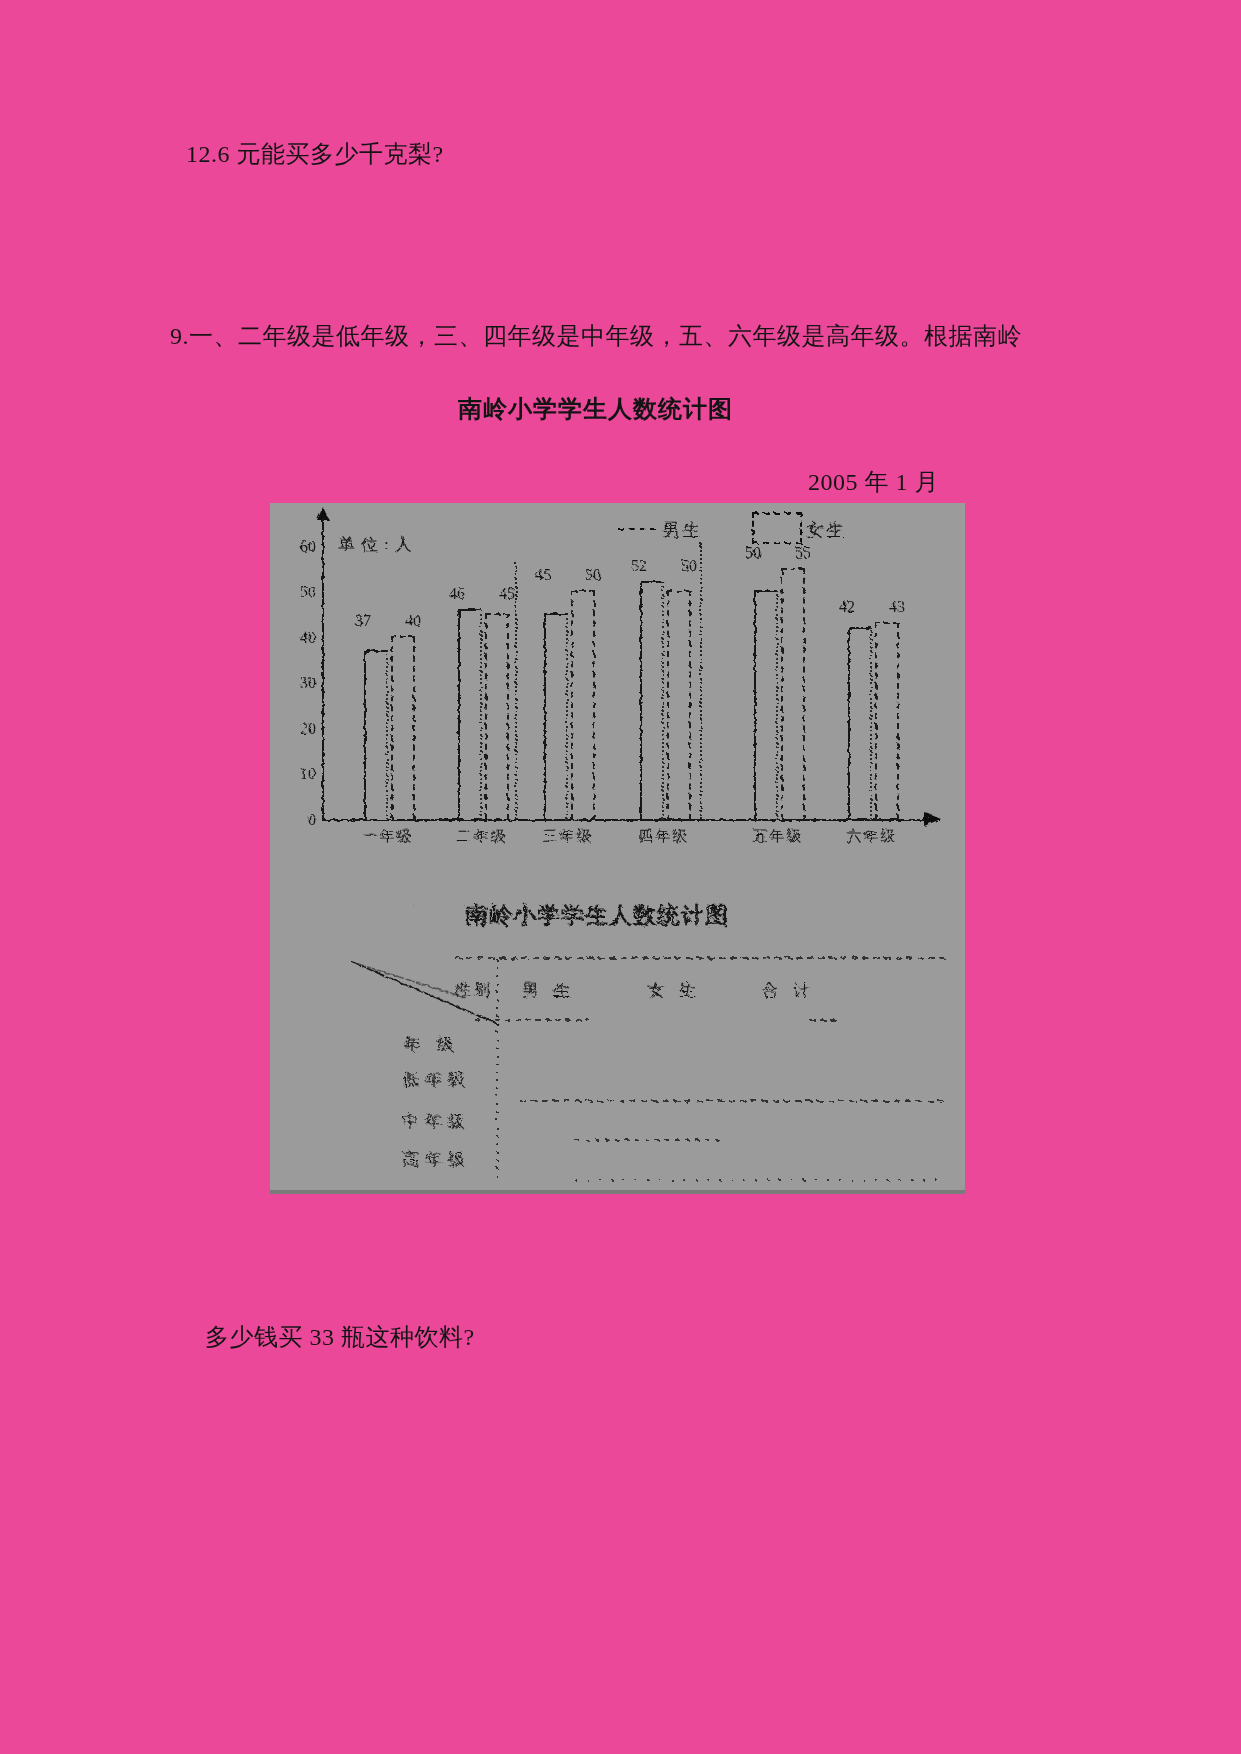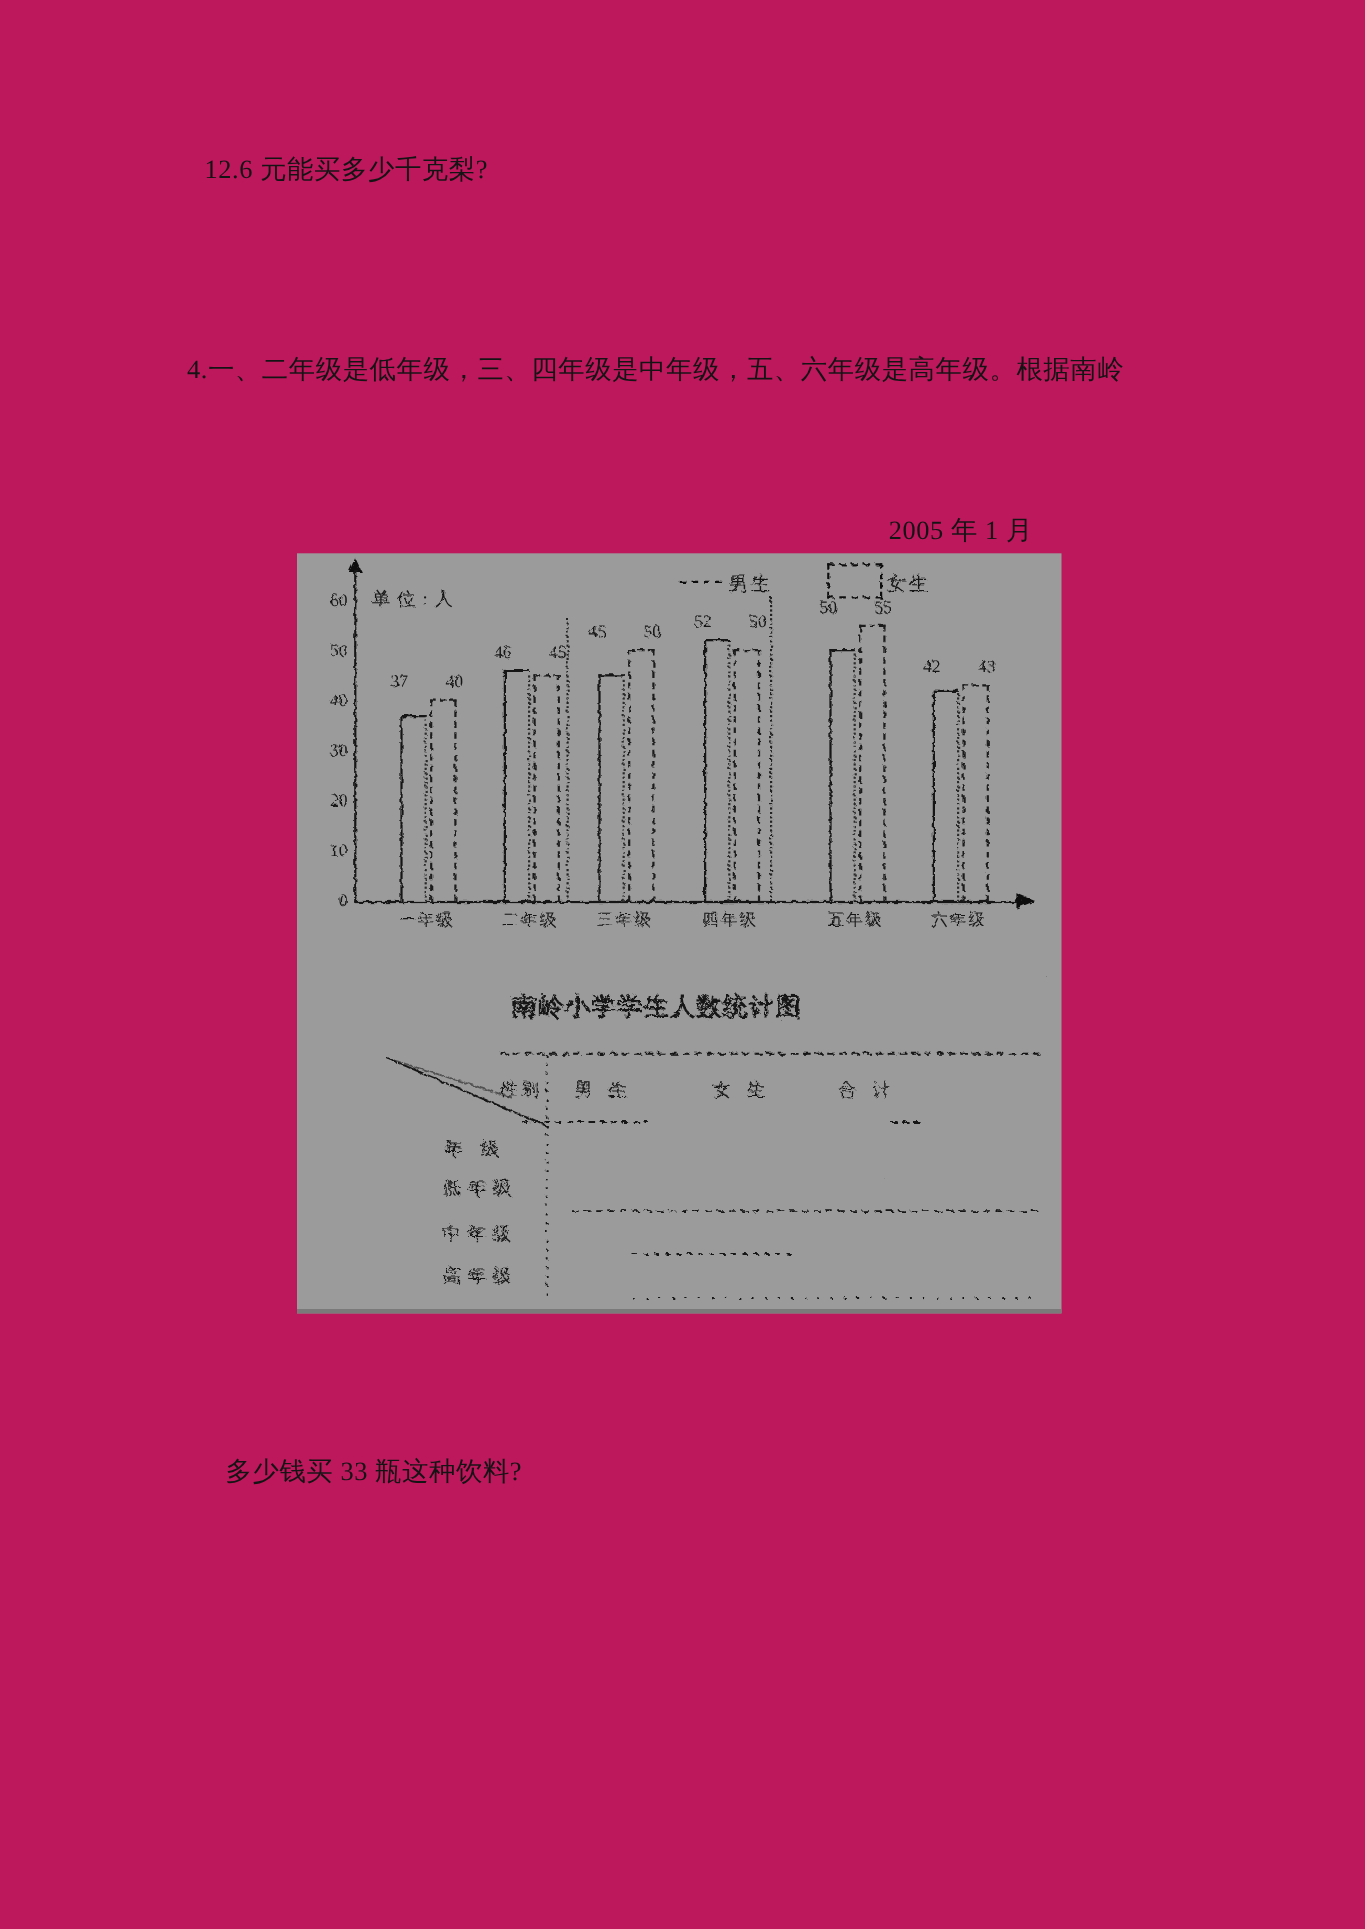--- a/index.html
+++ b/index.html
@@ -1,16 +1,16 @@
 <!DOCTYPE html>
 <html><head>
 <meta charset="utf-8">
 <style>
   html,body{margin:0;padding:0;background:#ffffff;}
-  #page{position:relative;width:1241px;height:1754px;background:#be185d;overflow:hidden;
+  #page{position:relative;width:1241px;height:1754px;background:#ec4899;overflow:hidden;
         font-family:"Liberation Serif","DejaVu Serif",serif;color:#141414;}
   .abs{position:absolute;}
   .qtext{font-size:24px;letter-spacing:.5px;white-space:nowrap;}
   .doc-title{font-family:"Liberation Sans","DejaVu Sans",sans-serif;font-weight:bold;
              font-size:24px;letter-spacing:1px;white-space:nowrap;}
   
   #panel{left:270px;top:503px;width:695px;height:687px;background:#9b9b9b;
          border-bottom:4px solid #7a7a7a;color:#161616;}
   #panel .degraded{filter:url(#dissolve);}
   #panel .degraded-heavy{filter:url(#dissolve2);}
@@ -69,22 +69,23 @@
       <feColorMatrix in="n" type="matrix" values="0 0 0 0 0  0 0 0 0 0  0 0 0 0 0  10 10 10 0 -22.6" result="m"></feColorMatrix>
       <feComposite in="SourceGraphic" in2="m" operator="in"></feComposite>
     </filter>
   </defs>
 </svg>
 
 <div id="page">
 
   <div class="abs qtext" style="left:186px;top:138px">12.6 元能买多少千克梨?</div>
 
-  <div class="abs qtext" style="left:170px;top:320px">4.一、二年级是低年级，三、四年级是中年级，五、六年级是高年级。根据南岭</div>
-
+  <div class="abs qtext" style="left:170px;top:320px">9.一、二年级是低年级，三、四年级是中年级，五、六年级是高年级。根据南岭</div>
+
+  <div class="abs doc-title" style="left:458px;top:393px">南岭小学学生人数统计图</div>
   <div class="abs qtext" style="left:808px;top:466px">2005 年 1 月</div>
 
   <div id="panel" class="abs">
 
     <svg class="abs" style="left:0;top:0" width="695" height="687">
       <rect x="0" y="0" width="695" height="687" fill="#111" filter="url(#specks)"></rect>
     </svg>
 
     <div class="abs degraded" style="left:0;top:0;width:695px;height:690px">
 

